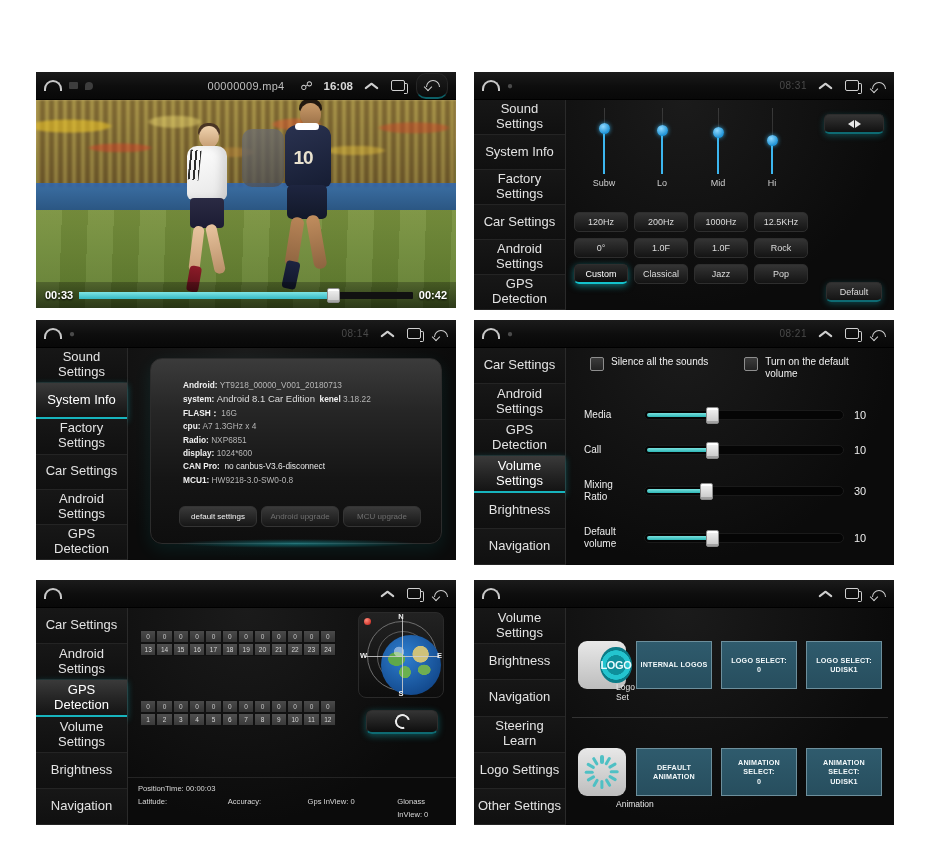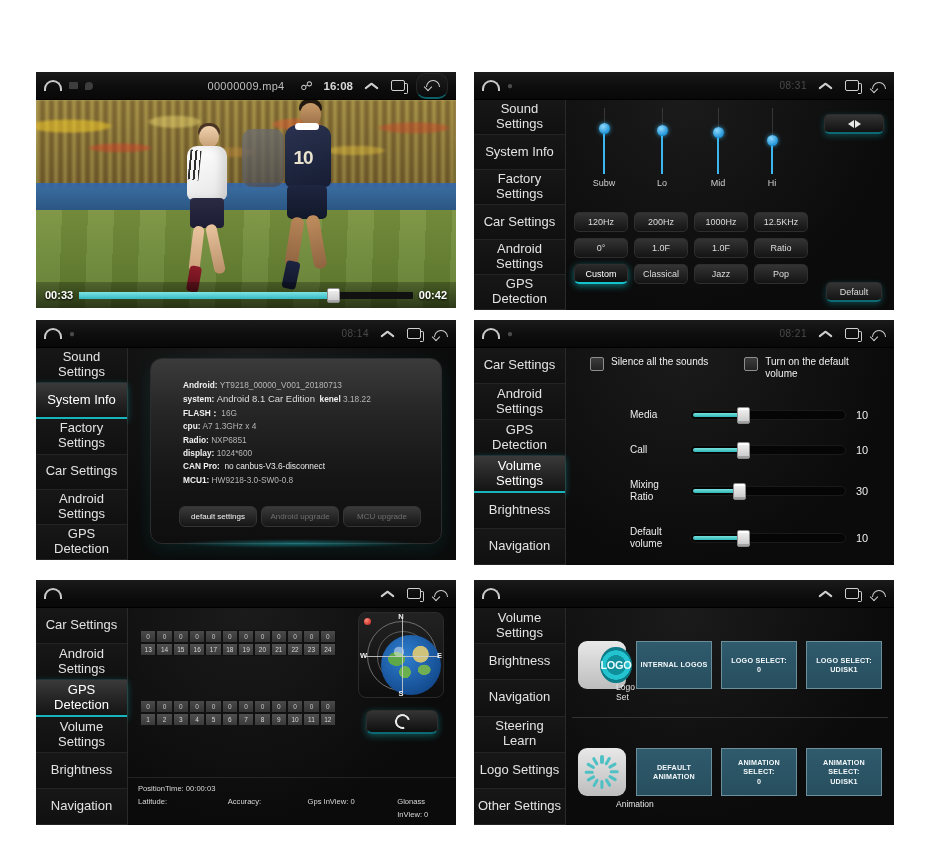--- a/index.html
+++ b/index.html
@@ -213,21 +213,21 @@
   
   #p4{left:474px; top:320px; width:420px; height:245px;}
   .chk-row{position:absolute;left:24px;top:8px;right:8px;display:flex;gap:36px;}
   .chk{display:flex;gap:7px;align-items:flex-start;}
   .chk .box{width:14px;height:14px;flex:0 0 14px;border:1px solid #8e8e8e;border-radius:2px;
       background:linear-gradient(180deg,#3c3c3c,#232323);margin-top:1px;}
   .chk .lbl{color:#efefef;font-size:10px;line-height:12px;max-width:105px;}
   .vol-rows{position:absolute;left:18px;right:10px;top:50px;bottom:4px;
       display:flex;flex-direction:column;justify-content:space-around;}
   .vrow{display:flex;align-items:center;gap:10px;}
-  .vrow .vlabel{width:50px;color:#ededed;font-size:10px;line-height:12px;margin-left:46px;}
+  .vrow .vlabel{width:50px;color:#ededed;font-size:10px;line-height:12px;}
   .vrow .vtrack{flex:1;height:10px;border-radius:5px;background:#050505;position:relative;
       border:1px solid #1a1a1a;max-width:200px;}
   .vrow .vfill{position:absolute;left:2px;top:2px;bottom:2px;border-radius:4px;
       background:linear-gradient(180deg,#79e0dd,#2eb7b6);}
   .vrow .vknob{position:absolute;top:-4px;width:13px;height:17px;margin-left:-6px;
       background:linear-gradient(180deg,#f4f4f4,#c6c6c6);border:1px solid #8a8a8a;border-radius:2px;
       box-shadow:inset 0 4px 0 -2px #fff, inset 0 -4px 0 -2px rgba(0,0,0,.2);}
   .vrow .vval{width:28px;color:#ededed;font-size:11px;}
 
   
@@ -419,21 +419,21 @@
 
         <div class="eq-grid">
           <div class="ebtn">120Hz</div>
           <div class="ebtn">200Hz</div>
           <div class="ebtn">1000Hz</div>
           <div class="ebtn">12.5KHz</div>
 
           <div class="ebtn">0°</div>
           <div class="ebtn">1.0F</div>
           <div class="ebtn">1.0F</div>
-          <div class="ebtn">Ratio</div>
+          <div class="ebtn">Rock</div>
 
           <div class="ebtn sel">Custom</div>
           <div class="ebtn">Classical</div>
           <div class="ebtn">Jazz</div>
           <div class="ebtn">Pop</div>
         </div>
         <div class="defbtn">Default</div>
       </div>
     </div>
   </div>

